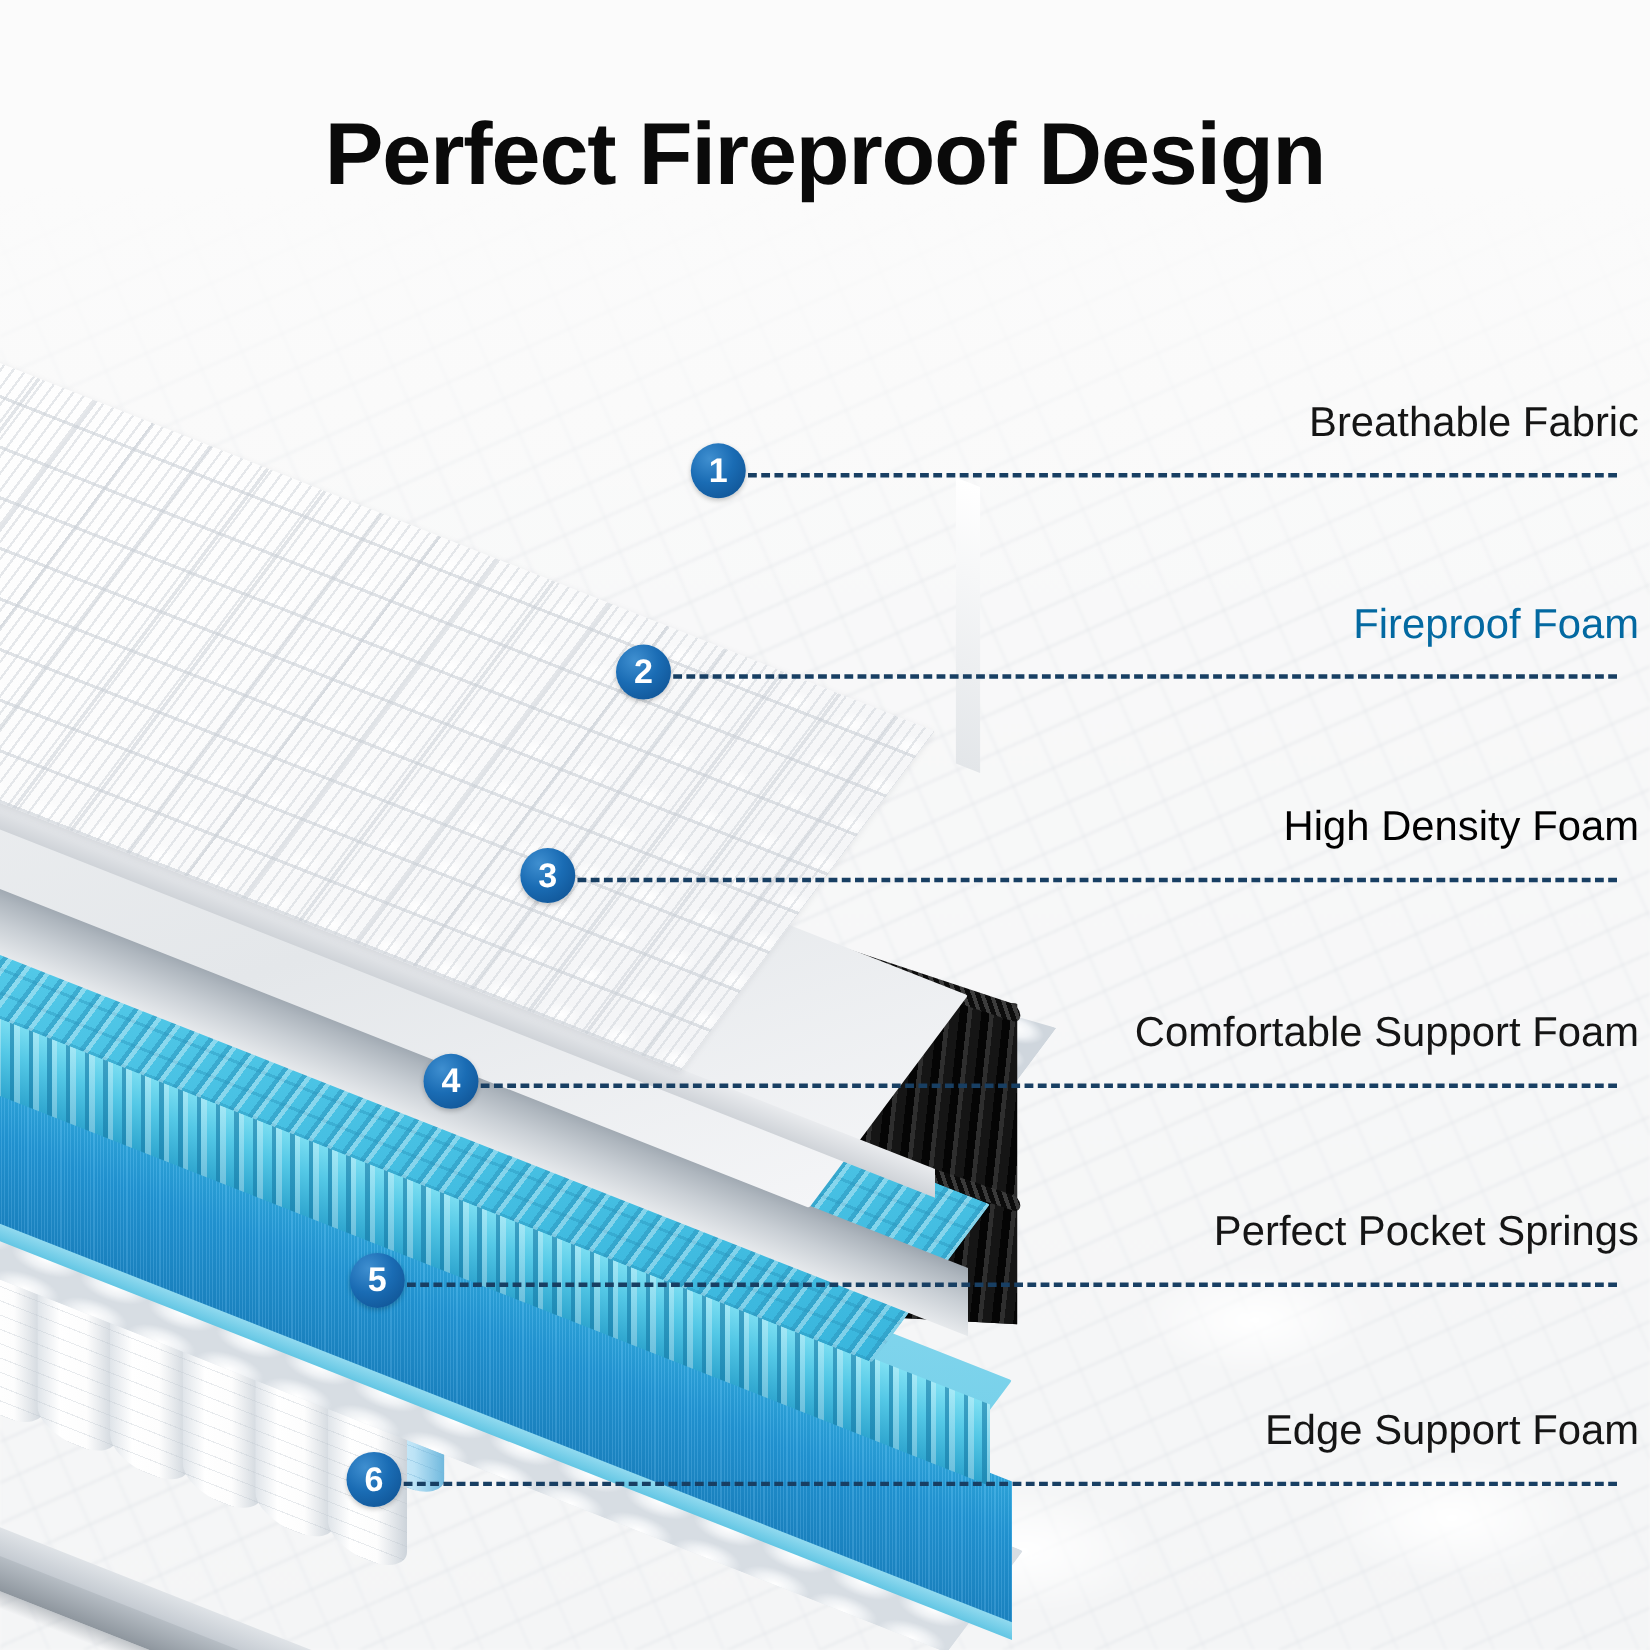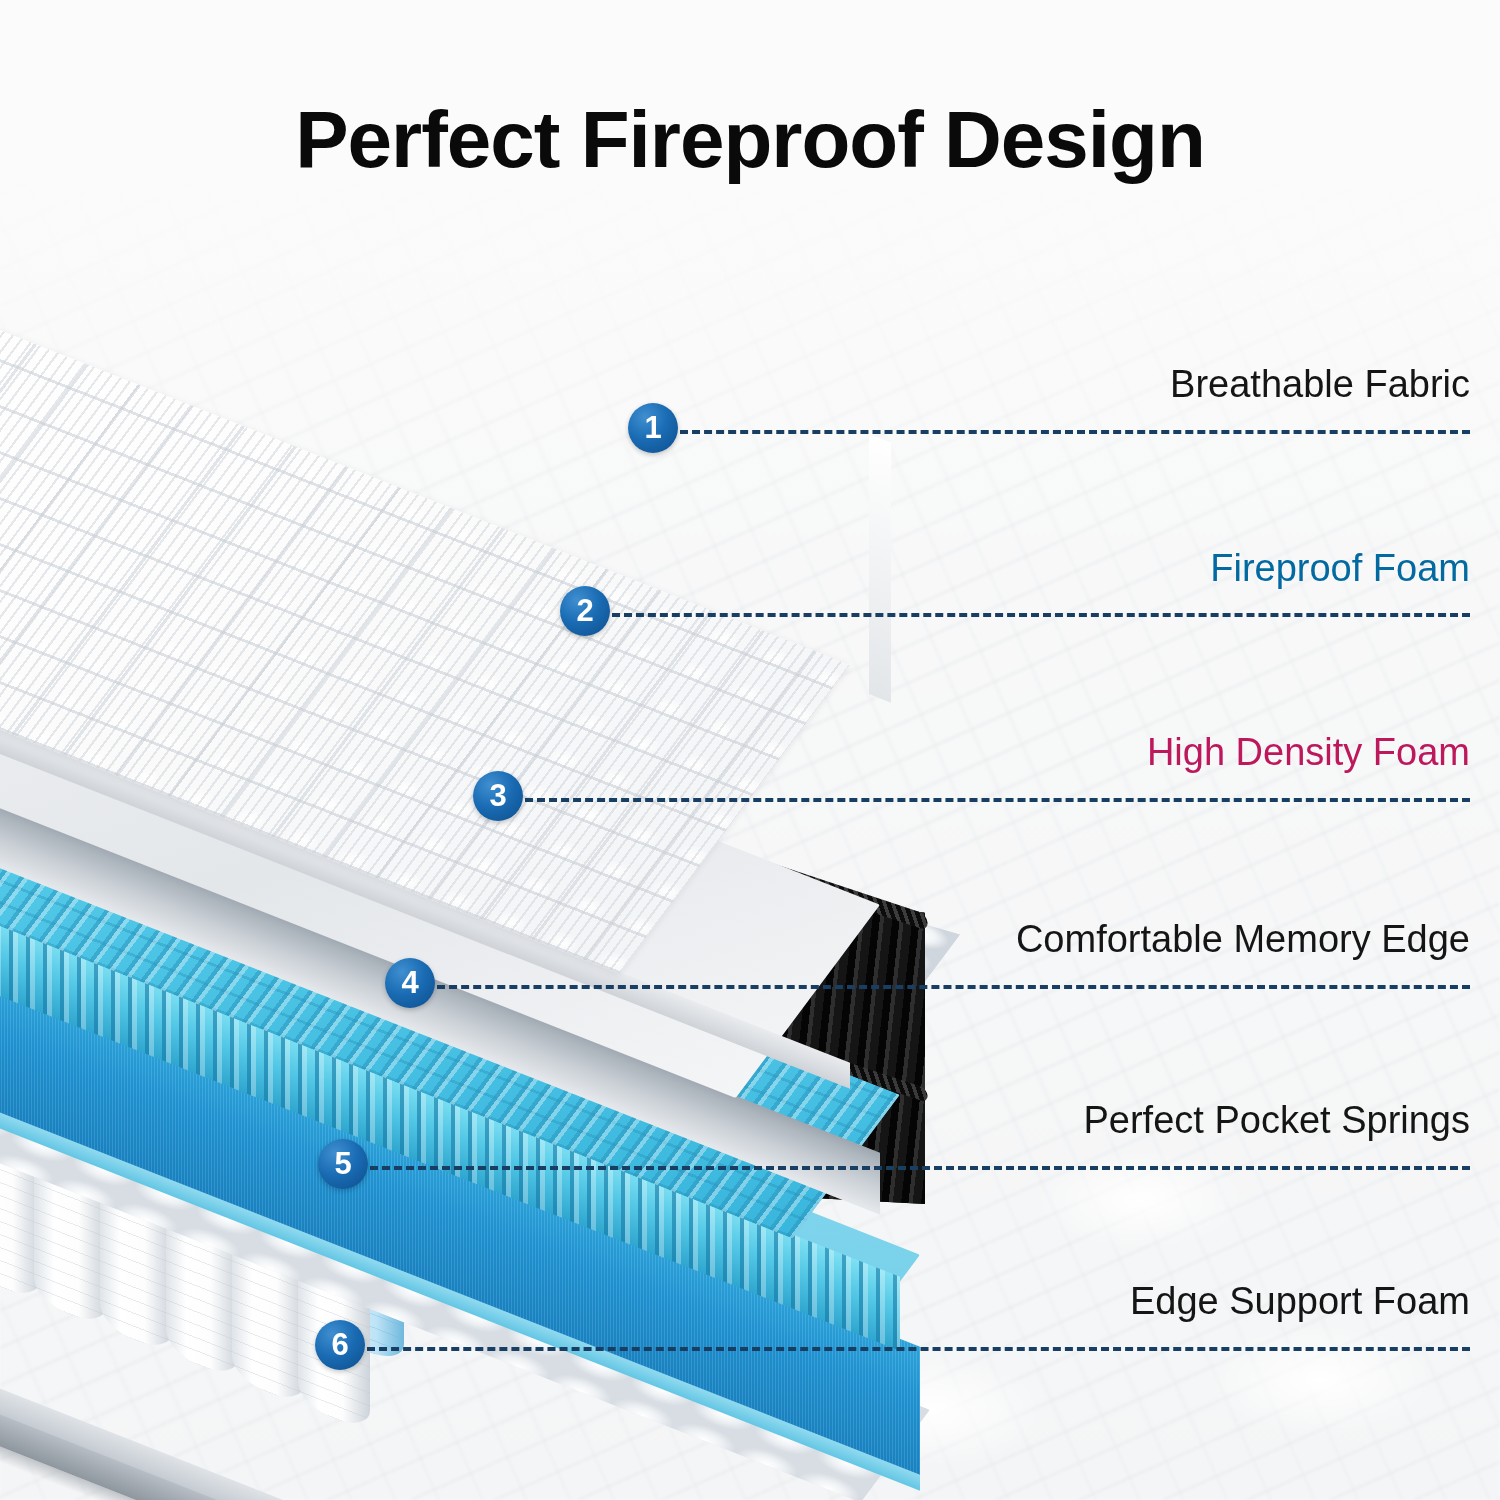--- a/index.html
+++ b/index.html
@@ -234,20 +234,21 @@
   .dash{
     position:absolute;height:0;border-top:4px dashed #183f63;
     z-index:5;
   }
   .lbl{
     position:absolute;
     font-size:38px;color:#151515;
     white-space:nowrap;text-align:right;
     font-family:"Liberation Sans","DejaVu Sans",sans-serif;
     z-index:7;
+    margin-left:20px;
   }
 </style>
 </head>
 <body>
 
 <div id="bg-texture"></div>
 <div id="bg-fade-top"></div>
 
 <h1 id="title">Perfect Fireproof Design</h1>
 
@@ -315,26 +316,26 @@
       <div class="lbl" style="left: 0px; width: 1470px; top: 363px; color: rgb(21, 21, 21);">Breathable Fabric</div>
     </div>
     <div class="callout">
       <div class="dash" style="left: 612px; top: 613px; width: 858px; border-top-color: rgb(24, 63, 99);"></div>
       <div class="badge" style="left: 560px; top: 586px;">2</div>
       <div class="lbl" style="left: 0px; width: 1470px; top: 547px; color: #0369a1;">Fireproof Foam</div>
     </div>
     <div class="callout">
       <div class="dash" style="left: 525px; top: 798px; width: 945px; border-top-color: rgb(24, 63, 99);"></div>
       <div class="badge" style="left: 473px; top: 771px;">3</div>
-      <div class="lbl" style="left: 0px; width: 1470px; top: 731px; color: #be185d;">High Density Foam</div>
+      <div class="lbl" style="left: 0px; width: 1470px; top: 731px; color: #000000;">High Density Foam</div>
     </div>
     <div class="callout">
       <div class="dash" style="left: 437px; top: 985px; width: 1033px; border-top-color: rgb(24, 63, 99);"></div>
       <div class="badge" style="left: 385px; top: 958px;">4</div>
-      <div class="lbl" style="left: 0px; width: 1470px; top: 918px; color: rgb(21, 21, 21);">Comfortable Memory Edge</div>
+      <div class="lbl" style="left: 0px; width: 1470px; top: 918px; color: rgb(21, 21, 21);">Comfortable Support Foam</div>
     </div>
     <div class="callout">
       <div class="dash" style="left: 370px; top: 1166px; width: 1100px; border-top-color: rgb(24, 63, 99);"></div>
       <div class="badge" style="left: 318px; top: 1139px;">5</div>
       <div class="lbl" style="left: 0px; width: 1470px; top: 1099px; color: rgb(21, 21, 21);">Perfect Pocket Springs</div>
     </div>
     <div class="callout">
       <div class="dash" style="left: 367px; top: 1347px; width: 1103px; border-top-color: rgb(24, 63, 99);"></div>
       <div class="badge" style="left: 315px; top: 1320px;">6</div>
       <div class="lbl" style="left: 0px; width: 1470px; top: 1280px; color: rgb(21, 21, 21);">Edge Support Foam</div>

